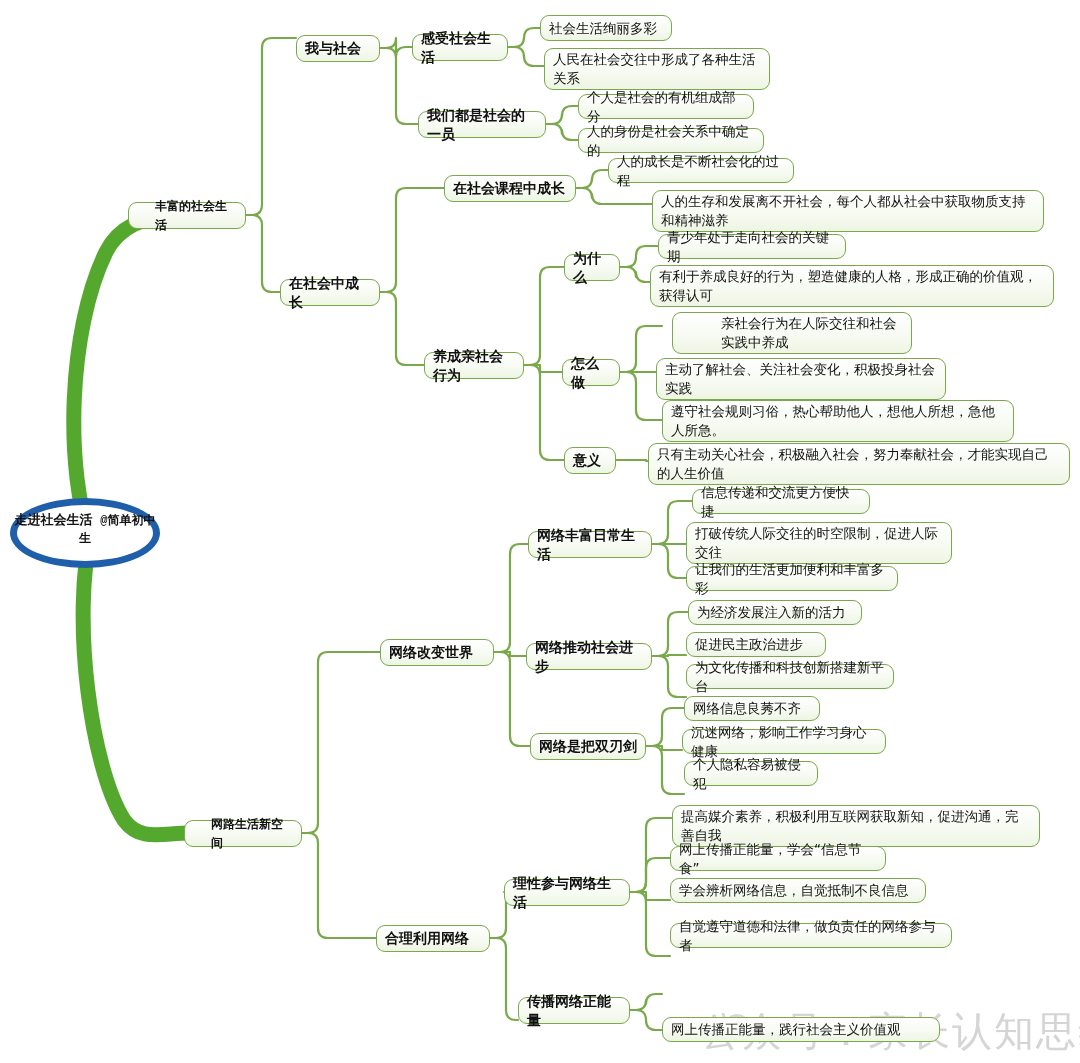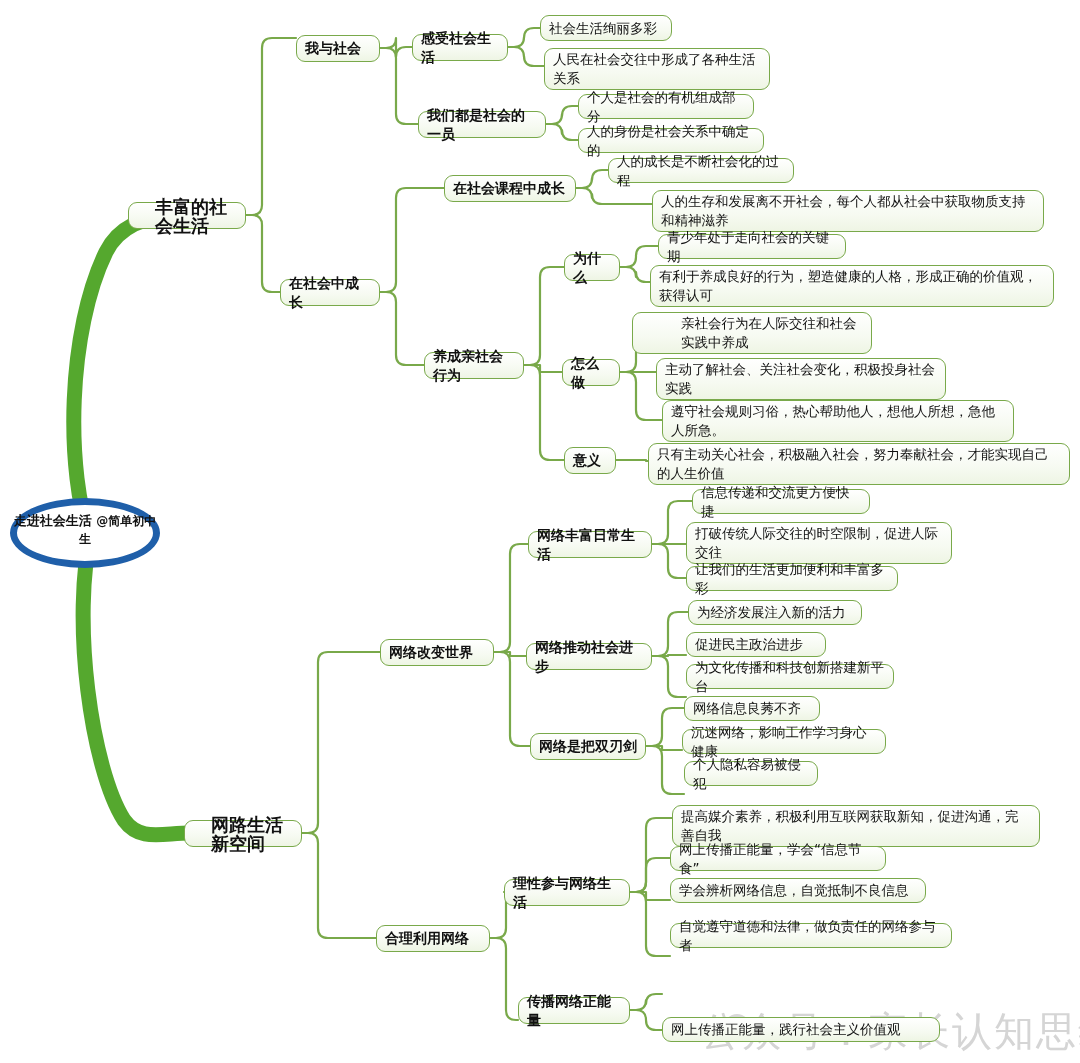--- a/index.html
+++ b/index.html
@@ -33,20 +33,21 @@
     content:"";position:absolute;left:6px;top:9px;
     width:14px;height:8px;border-radius:7px/4px;background:#fff;
   }
 
   
   .root{
     position:absolute;
     left:10px;top:498px;
     width:150px;height:70px;
     z-index:6;
+    font-family:Liberation Mono, monospace;
   }
   .root-ellipse{
     position:absolute;left:0;top:0;width:150px;height:70px;
     border-radius:50%;
     background:#ffffff;
     border:7px solid #1f5fa9;
     box-sizing:border-box;
   }
   .root-label{
     position:absolute;left:0;top:14px;width:150px;
@@ -66,21 +67,21 @@
     background:linear-gradient(180deg,#ffffff 0%,#f6faf1 60%,#eef5e4 100%);
     color:#111111;
     font-size:13.5px;
     line-height:19px;
     padding:4px 8px;
     display:flex;
     align-items:center;
     z-index:4;
     font-family:"DejaVu Sans","Liberation Sans",sans-serif;
   }
-  .node.lvl1{font-weight:bold;font-size:18px;padding-left:26px;}
+  .node.lvl1{font-weight:bold;font-size:12px;padding-left:26px;}
   .node.lvl2{font-weight:bold;font-size:14px;}
   .node.lvl3{font-weight:bold;font-size:14px;}
   .node.leaf{font-weight:normal;font-size:13.5px;}
   .node span{display:block;}
 </style>
 </head>
 <body>
 
 <div id="canvas">
 
@@ -231,21 +232,21 @@
   </div>
 
   <div class="node leaf" style="left:658px;top:234px;width:188px;height:25px;">
     <span>青少年处于走向社会的关键期</span>
   </div>
 
   <div class="node leaf" style="left:650px;top:265px;width:404px;height:42px;">
     <span>有利于养成良好的行为，塑造健康的人格，形成正确的价值观，获得认可</span>
   </div>
 
-  <div class="node leaf" style="left:632px;top:312px;width:240px;height:42px;padding-left:48px;">
+  <div class="node leaf" style="left:672px;top:312px;width:240px;height:42px;padding-left:48px;">
     <span>亲社会行为在人际交往和社会实践中养成</span>
   </div>
 
   <div class="node leaf" style="left:656px;top:358px;width:290px;height:42px;">
     <span>主动了解社会、关注社会变化，积极投身社会实践</span>
   </div>
 
   <div class="node leaf" style="left:662px;top:400px;width:352px;height:42px;">
     <span>遵守社会规则习俗，热心帮助他人，想他人所想，急他人所急。</span>
   </div>

